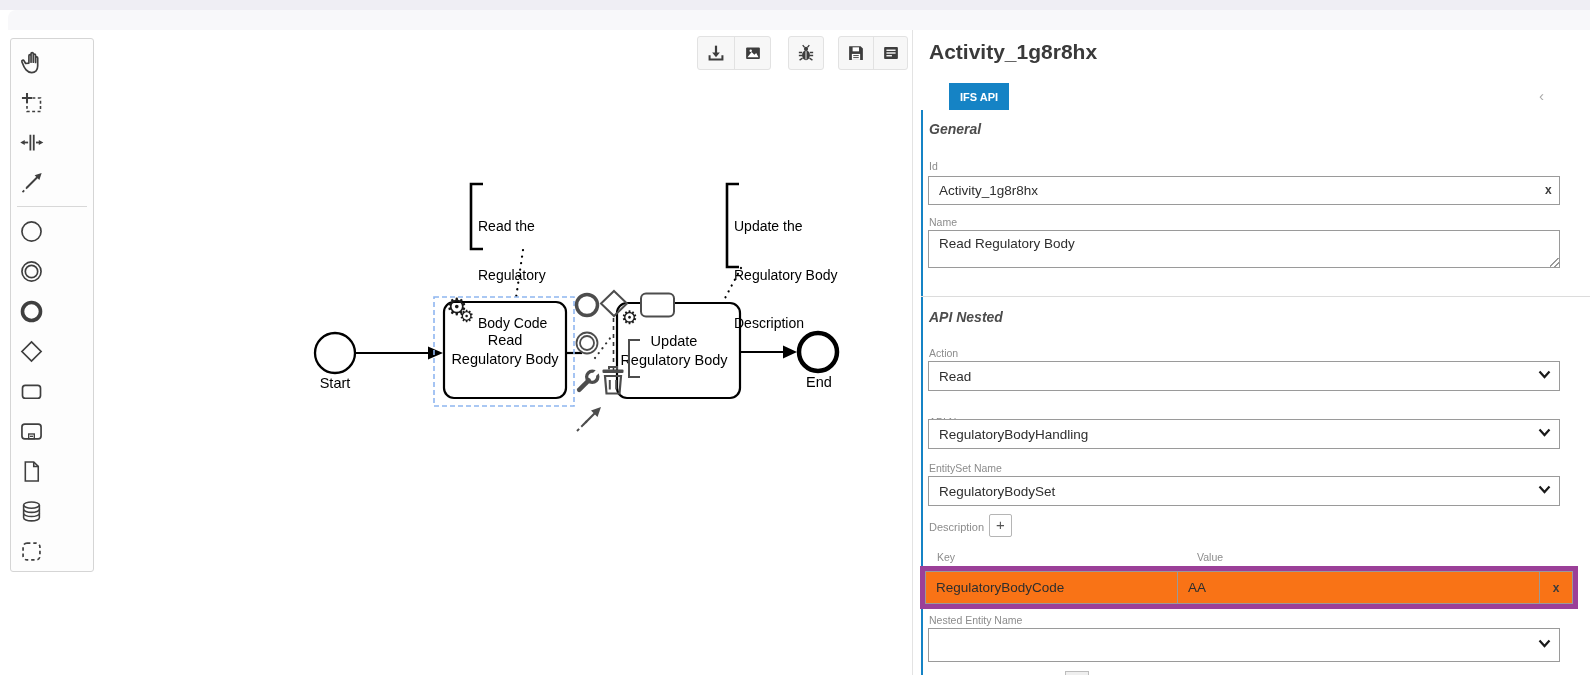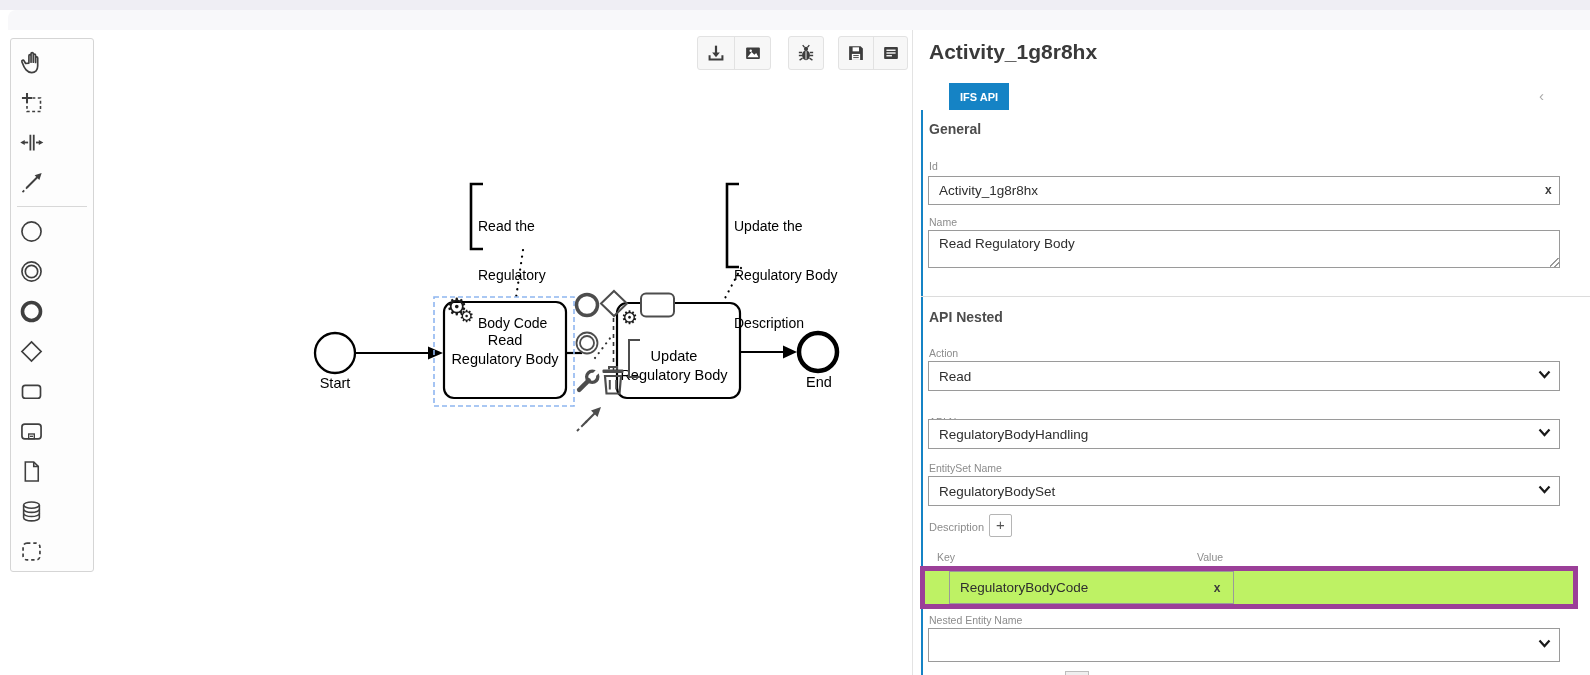--- a/index.html
+++ b/index.html
@@ -30,32 +30,32 @@
   .ann-text { position:absolute; font-size:14px; line-height:17.5px; color:#000; }
   .ann-text span { display:block;margin-top:31px; }
   .gear { position:absolute; color:#1a1a1a; line-height:1; }
 
   
   .panel { position:absolute; left:912px; top:30px; width:678px; height:645px; background:#ffffff; border-left:1px solid #e3e3e3; }
   .panel-title { position:absolute; left:16px; top:10px; font-size:21px; font-weight:bold; color:#3a3a3a; }
   .tab { position:absolute; left:4px; top:53px; width:60px; height:27px; background:#1583c5; color:#fff; font-size:11px; font-weight:bold; display:flex; align-items:center; justify-content:center; cursor:pointer;margin-left:32px; }
   .collapse { position:absolute; right:46px; top:57px; color:#a9a9a9; font-size:15px; cursor:pointer; }
   .blue-rail { position:absolute; left:8px; top:80px; bottom:0; width:2px; background:#1583c5; }
-  .sec-head { position:absolute; font-size:14px; font-weight:bold; color:#4c4c4c; }
+  .sec-head { position:absolute; font-size:14px; font-weight:bold; color:#4c4c4c;font-style:italic; }
   .f-label { position:absolute; font-size:10.5px; color:#8c8c8c; }
   .t-input { position:absolute; left:15px; width:632px; height:29px; border:1px solid #9a9a9a; background:#fff; font-family:"Liberation Sans",sans-serif; font-size:13.5px; color:#2e2e2e; padding:0 24px 0 10px; }
   .t-area { position:absolute; left:15px; width:632px; height:38px; border:1px solid #9a9a9a; background:#fff; font-family:"Liberation Sans",sans-serif; font-size:13.5px; color:#2e2e2e; padding:5px 10px; resize:none; overflow:hidden; }
   .resize-grip { position:absolute; width:9px; height:9px; background:
       linear-gradient(135deg, transparent 44%, #9a9a9a 44%, #9a9a9a 54%, transparent 54%, transparent 72%, #9a9a9a 72%, #9a9a9a 82%, transparent 82%); }
   .sel-box { position:absolute; left:15px; width:632px; height:30px; border:1px solid #9a9a9a; background:#fff; display:flex; align-items:center; padding:0 10px; font-size:13.5px; color:#2e2e2e; cursor:pointer; }
   .sel-box .chev { position:absolute; right:8px; top:8px; }
   .clear-x { position:absolute; font-size:12px; font-weight:bold; color:#3c3c3c; cursor:pointer; }
   .divider { position:absolute; left:8px; right:0; height:1px; background:#dcdcdc; }
   .plus-btn { position:absolute; width:23px; height:23px; border:1px solid #b5b5b5; border-radius:2px; background:#fff; color:#555; font-size:15px; line-height:20px; text-align:center; cursor:pointer; }
-  .hl-row { position:absolute; left:7px; top:536px; width:658px; height:43px; border:5px solid #9b3f98; background:#bef264; display:flex;padding-left:24px; }
+  .hl-row { position:absolute; left:7px; top:536px; width:658px; height:43px; border:5px solid #9b3f98; background:#f97316; display:flex; }
   .hl-row .cell-key   { width:252px; border:1px solid #9a9a9a; border-right:none; height:33px; display:flex; align-items:center; padding-left:10px; font-size:13.5px; color:#2e2e2e; }
   .hl-row .cell-value { flex:1; border:1px solid #9a9a9a; height:33px; display:flex; align-items:center; padding-left:10px; font-size:13.5px; color:#2e2e2e; }
   .hl-row .cell-x { width:33px; border:1px solid #9a9a9a; border-left:none; height:33px; display:flex; align-items:center; justify-content:center; font-size:12px; font-weight:bold; color:#3c3c3c; cursor:pointer; }
   .cut-box { position:absolute; left:152px; top:641px; width:24px; height:6px; border:1px solid #bdbdbd; background:#efefef; }
 </style>
 </head>
 <body>
 
 <div id="app">
   <div class="top-strip"></div>
@@ -82,21 +82,21 @@
       <path d="M739 184 H727 V267 H739" fill="none" stroke="#000" stroke-width="2.6"></path>
 
       <line x1="523" y1="250" x2="516" y2="298" stroke="#000" stroke-width="2.2" stroke-linecap="round" stroke-dasharray="0.1 6.5"></line>
       <line x1="741" y1="268" x2="724" y2="300" stroke="#000" stroke-width="2.2" stroke-linecap="round" stroke-dasharray="0.1 6.5"></line>
 
       <rect x="434" y="297" width="140" height="109" fill="none" stroke="#8fb6f0" stroke-width="1.6" stroke-dasharray="5 3"></rect>
     </svg>
 
     <div class="dg-label task-label" style="left:444px;top:272px;width:122px;height:96px">Read
 Regulatory Body</div>
-    <div class="dg-label task-label" style="left:617px;top:288px;width:114px;height:95px">Update
+    <div class="dg-label task-label" style="left:617px;top:273px;width:114px;height:95px">Update
 Regulatory Body</div>
     <div class="dg-label" style="left:310px;top:345px;width:50px">Start</div>
     <div class="dg-label" style="left:794px;top:344px;width:50px">End</div>
 
     <div class="ann-text" style="left:478px;top:157px">
       <span>Read the</span>
       <span>Regulatory</span>
       <span>Body Code</span>
     </div>
     <div class="ann-text" style="left:734px;top:157px">
@@ -311,20 +311,21 @@
     </div>
 
     <div class="f-label" style="left:16px;top:491px;font-size:11px">Description</div>
     <div class="plus-btn" style="left:76px;top:484px">+</div>
 
     <div class="f-label" style="left:24px;top:521px">Key</div>
     <div class="f-label" style="left:284px;top:521px">Value</div>
 
     <div class="hl-row">
       <div class="cell-key">RegulatoryBodyCode</div>
+      <div class="cell-value">AA</div>
       <div class="cell-x">x</div>
     </div>
 
     <div class="f-label" style="left:16px;top:584px">Nested Entity Name</div>
     <div class="sel-box" style="top:598px;height:34px">
       <span></span>
       <svg class="chev" width="13" height="9" viewBox="0 0 13 9" style="top:10px">
           <path d="M1.5 1.5 L6.5 7 L11.5 1.5" fill="none" stroke="#1a1a1a" stroke-width="2.2"></path>
         </svg>
     </div>

